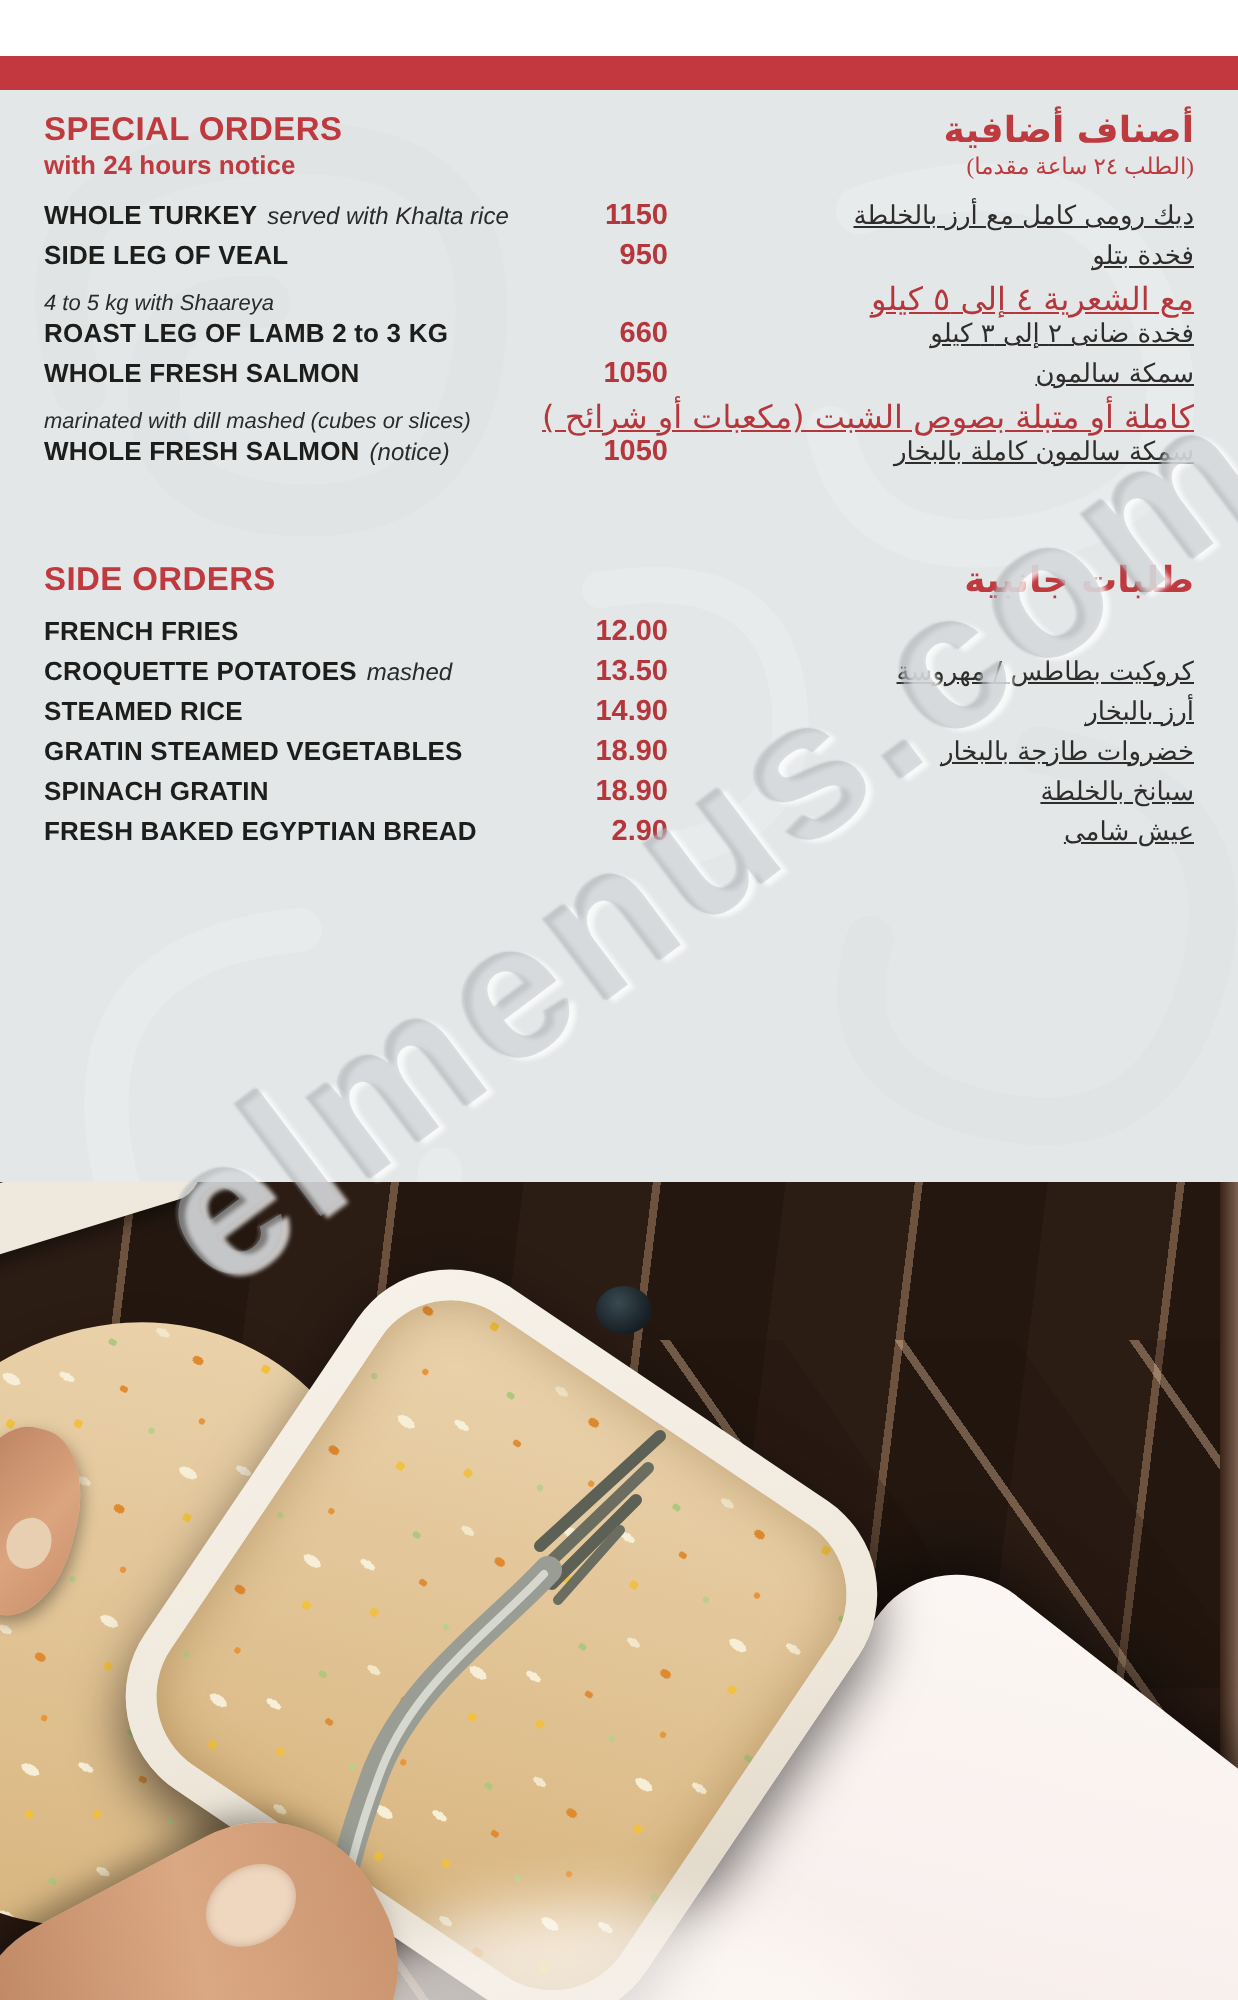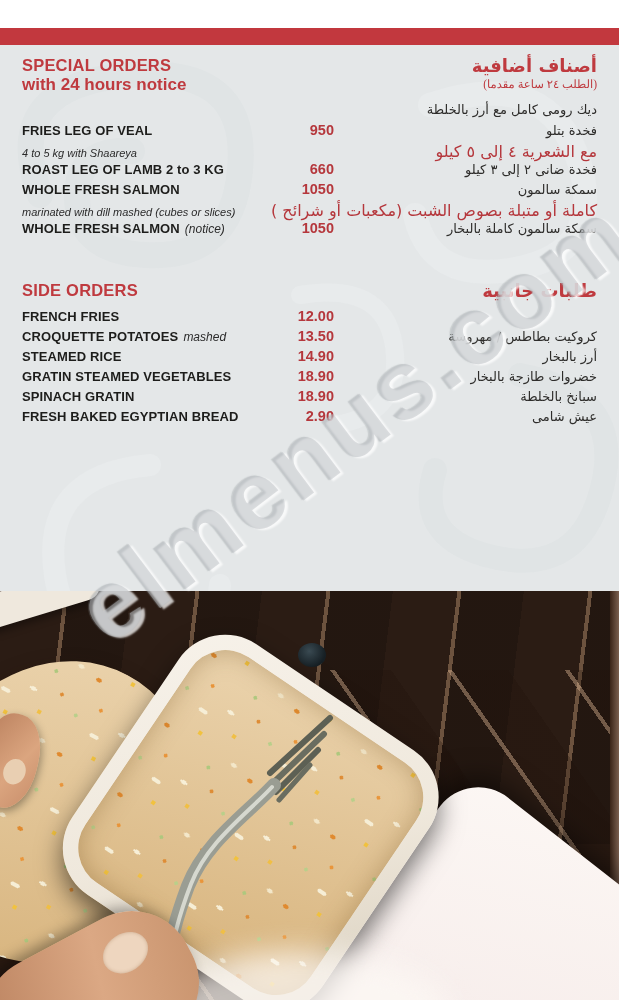--- a/index.html
+++ b/index.html
@@ -17,35 +17,35 @@
   
   .menu{position:absolute; left:0; top:17px; width:619px; height:546px; background:var(--bg); overflow:hidden; z-index:1;}
   .swirls{position:absolute; inset:0; opacity:.55;}
 
   .section{position:absolute; left:22px; right:22px;}
   .sec-special{top:11px;}
   .sec-side{top:236px;}
 
   .sec-header{display:flex; justify-content:space-between; align-items:flex-start;}
   .sec-title{color:var(--red); font-weight:bold; font-size:16.5px; line-height:1.15; letter-spacing:.2px;}
-  .sec-sub{color:var(--red); font-weight:bold; font-size:17px; line-height:1.2;}
+  .sec-sub{color:var(--red); font-weight:bold; font-size:13px; line-height:1.2;}
   .sec-sub:empty{display:none;}
   .ar-head{text-align:right; direction:rtl;}
   .sec-title-ar{color:var(--red); font-weight:bold; font-size:18px; line-height:1.1; font-family:"DejaVu Sans", sans-serif;}
   .sec-sub-ar{color:var(--red); font-size:11.5px; line-height:1.5; font-family:Liberation Serif, serif;}
   .sec-sub-ar:empty{display:none;}
 
   .rows{margin-top:7px;}
   .row{display:flex; align-items:baseline; height:20px;}
   .row .left{width:312px; display:flex; align-items:baseline;}
   .en-name{font-weight:bold; font-size:13px; color:var(--ink); letter-spacing:.1px; white-space:nowrap;}
   .en-note{font-style:italic; font-size:12px; color:#2b2b2b; margin-left:5px; white-space:nowrap;}
   .en-note:empty{display:none;}
   .price{margin-left:auto; font-weight:bold; font-size:14.5px; color:var(--price-red); white-space:nowrap;}
-  .ar{flex:1; text-align:right; direction:rtl; font-size:13px; color:#2e2d2b; font-family:"DejaVu Sans", sans-serif; white-space:nowrap;}
+  .ar{flex:1; text-align:right; direction:rtl; font-size:13px; color:#2e2d2b; font-family:"DejaVu Sans", sans-serif; white-space:nowrap;text-decoration:underline;}
   .row.note{height:19px;}
   .row.note .en-note{margin-left:0; font-size:11px;}
   .row.note .ar{color:var(--price-red); font-size:16px;}
 
   
   .watermark{position:absolute; left:55px; top:548px; z-index:60; pointer-events:none;
     font-size:97px; font-weight:bold; letter-spacing:4px; white-space:nowrap;
     color:rgba(186,190,194,.48);
     text-shadow:2px 3px 2px rgba(255,255,255,.75), -1px -1px 1px rgba(140,145,150,.3);
     transform:rotate(-37deg); transform-origin:0 0;}
@@ -131,26 +131,31 @@
           <div class="sec-title">SPECIAL ORDERS</div>
           <div class="sec-sub">with 24 hours notice</div>
         </div>
         <div class="ar-head">
           <div class="sec-title-ar">أصناف أضافية</div>
           <div class="sec-sub-ar">(الطلب ٢٤ ساعة مقدما)</div>
         </div>
       </div>
       <div class="rows">
     <div class="row">
+      <div class="left">
+        <span class="en-name">WHOLE TURKEY</span>
+        <span class="en-note">served with Khalta rice</span>
+        <span class="price">1150</span>
+      </div>
       <span class="ar">ديك رومى كامل مع أرز بالخلطة</span>
     </div>
 
     <div class="row">
       <div class="left">
-        <span class="en-name">FRIES LEG OF VEAL</span>
+        <span class="en-name">SIDE LEG OF VEAL</span>
 
         <span class="price">950</span>
       </div>
       <span class="ar">فخدة بتلو</span>
     </div>
 
     <div class="row note">
       <div class="left">
 
         <span class="en-note">4 to 5 kg with Shaareya</span>

